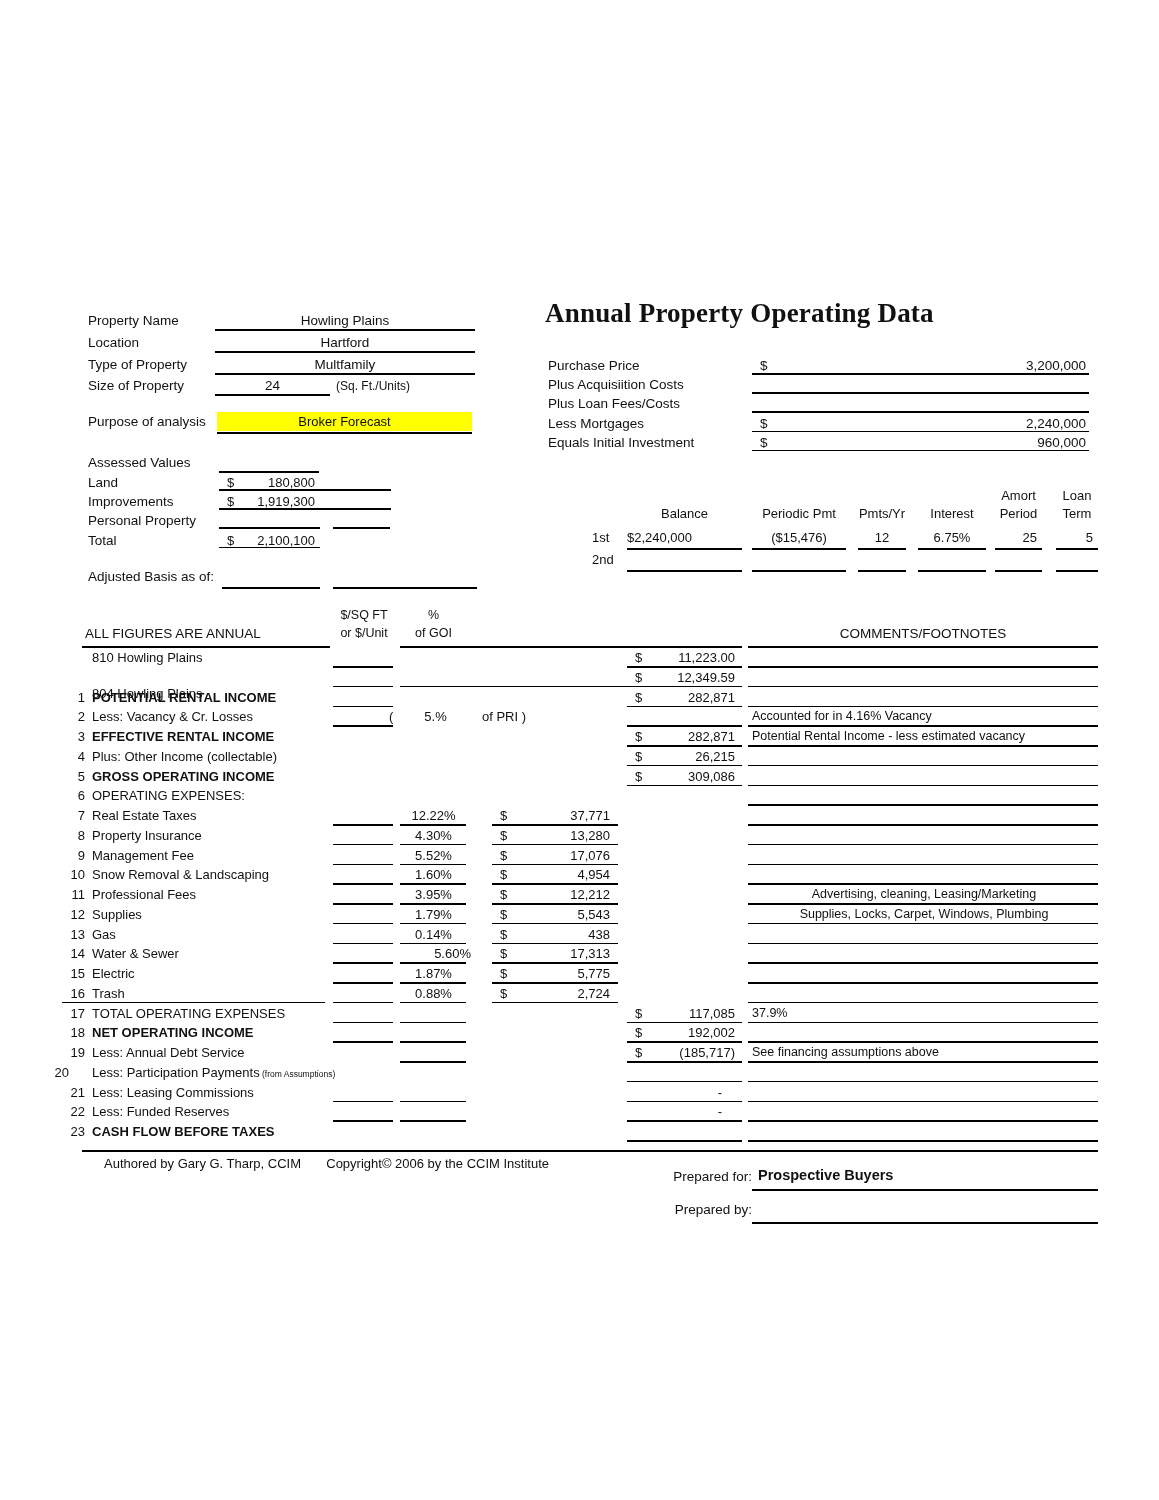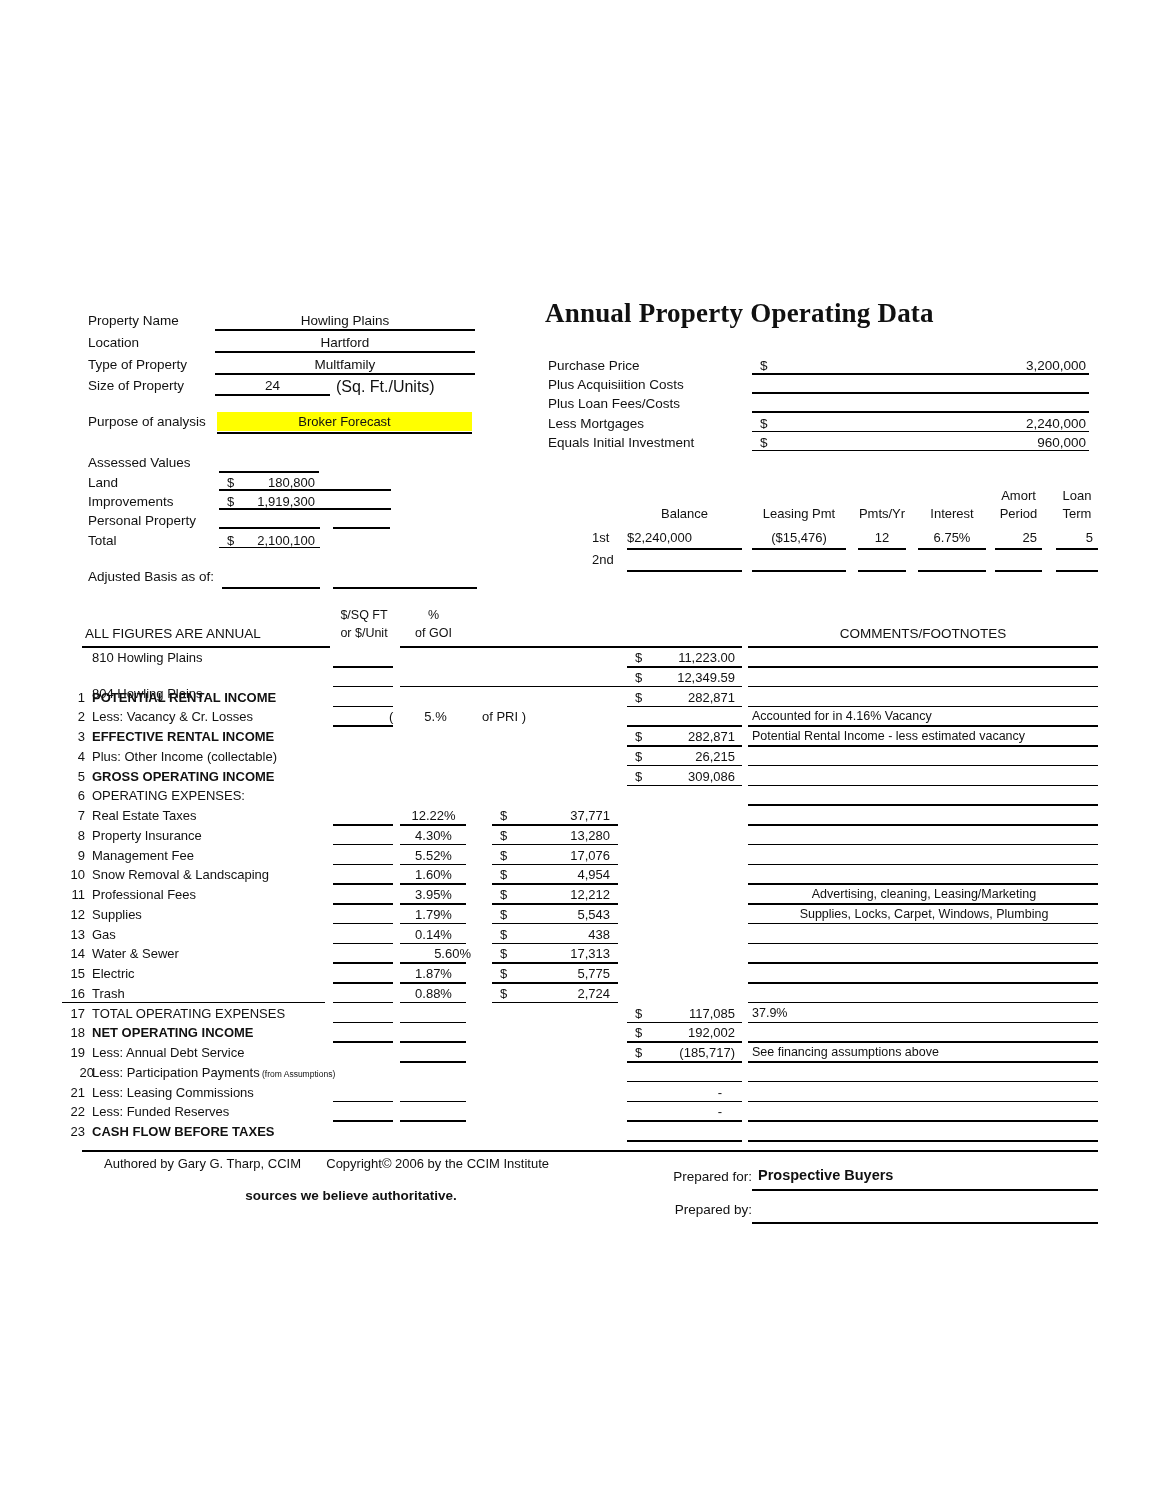--- a/index.html
+++ b/index.html
@@ -259,21 +259,21 @@
         <div style="position: absolute; line-height: 19.5px; white-space: nowrap; left: 58px; top: 0px; width: 27px; text-align: right;">19</div>
         <div style="position: absolute; line-height: 19.5px; white-space: nowrap; left: 92px; top: 0px;">Less: Annual Debt Service</div>
         <div style="position: absolute; line-height: 19.5px; white-space: nowrap; left: 400px; top: 18px; width: 66px; height: 1.7px; background: rgb(0, 0, 0);"></div>
         <div style="position: absolute; line-height: 19.5px; white-space: nowrap; left: 635px; top: 0px;">$</div>
         <div style="position: absolute; line-height: 19.5px; white-space: nowrap; left: 627px; top: 0px; width: 108px; text-align: right;">(185,717)</div>
         <div style="position: absolute; line-height: 19.5px; white-space: nowrap; left: 627px; top: 18px; width: 115px; height: 1.7px; background: rgb(0, 0, 0);"></div>
         <div style="position: absolute; line-height: 19.5px; white-space: nowrap; left: 752px; top: 0px; width: 344px; font-size: 12.5px;">See financing assumptions above</div>
         <div style="position: absolute; line-height: 19.5px; white-space: nowrap; left: 748px; top: 18px; width: 350px; height: 1.7px; background: rgb(0, 0, 0);"></div>
       </div>
       <div style="position: absolute; line-height: 19.5px; white-space: nowrap; left: 0px; top: 1062.75px; width: 1159px; height: 19.75px;">
-        <div style="position: absolute; line-height: 19.5px; white-space: nowrap; left: 67px; top: 0px; width: 27px; text-align: right;">20</div>
+        <div style="position: absolute; line-height: 19.5px; white-space: nowrap; left: 42px; top: 0px; width: 27px; text-align: right;">20</div>
         <div style="position: absolute; line-height: 19.5px; white-space: nowrap; left: 92px; top: 0px;">Less: Participation Payments<span style="font-size: 8.5px;"> (from Assumptions)</span></div>
         <div style="position: absolute; line-height: 19.5px; white-space: nowrap; left: 627px; top: 18px; width: 115px; height: 1.7px; background: rgb(0, 0, 0);"></div>
         <div style="position: absolute; line-height: 19.5px; white-space: nowrap; left: 748px; top: 18px; width: 350px; height: 1.7px; background: rgb(0, 0, 0);"></div>
       </div>
       <div style="position: absolute; line-height: 19.5px; white-space: nowrap; left: 0px; top: 1082.5px; width: 1159px; height: 19.75px;">
         <div style="position: absolute; line-height: 19.5px; white-space: nowrap; left: 58px; top: 0px; width: 27px; text-align: right;">21</div>
         <div style="position: absolute; line-height: 19.5px; white-space: nowrap; left: 92px; top: 0px;">Less: Leasing Commissions</div>
         <div style="position: absolute; line-height: 19.5px; white-space: nowrap; left: 333px; top: 18px; width: 60px; height: 1.7px; background: rgb(0, 0, 0);"></div>
         <div style="position: absolute; line-height: 19.5px; white-space: nowrap; left: 400px; top: 18px; width: 66px; height: 1.7px; background: rgb(0, 0, 0);"></div>
         <div style="position: absolute; line-height: 19.5px; white-space: nowrap; left: 627px; top: 0px; width: 95px; text-align: right;">-</div>
@@ -297,42 +297,41 @@
       </div>
     </div>
 
   <div class="ln" style="left:82px; top:1150px; width:1016px; height:2.2px;"></div>
   <div class="abs nw" style="left:104px; top:1156px;">
     <span>Authored by Gary G. Tharp, CCIM</span>
     <span style="display:inline-block; width:18px;"></span>
     <span>Copyright© 2006 by the CCIM Institute</span>
   </div>
   <div class="abs ctr b f135" style="left:85px; top:1186px; width:532px; line-height:19px;">
-    <div>sources we believe authoritative.</div>
   </div>
   <div class="abs rt f135" style="left:618px; top:1169px; width:134px;">Prepared for:</div>
   <div class="abs b nw" style="left:758px; top:1167px; font-size:14.5px;">Prospective Buyers</div>
   <div class="ln" style="left:752px; top:1189px; width:346px;"></div>
   <div class="abs rt f135" style="left:618px; top:1202px; width:134px;">Prepared by:</div>
   <div class="ln" style="left:752px; top:1222px; width:346px;"></div>
 
 <div style="position: absolute; line-height: 19.5px; white-space: nowrap; left: 0px; top: 0px; width: 0px; height: 0px;">
       <div style="position: absolute; line-height: 19.5px; white-space: nowrap; left: 88px; top: 311px; font-size: 13.5px;">Property Name</div>
       <div style="position: absolute; line-height: 19.5px; white-space: nowrap; left: 215px; top: 311px; width: 260px; text-align: center; font-size: 13.5px;">Howling Plains</div>
       <div style="position: absolute; line-height: 19.5px; white-space: nowrap; left: 215px; top: 329px; width: 260px; height: 1.7px; background: rgb(0, 0, 0);"></div>
       <div style="position: absolute; line-height: 19.5px; white-space: nowrap; left: 88px; top: 333px; font-size: 13.5px;">Location</div>
       <div style="position: absolute; line-height: 19.5px; white-space: nowrap; left: 215px; top: 333px; width: 260px; text-align: center; font-size: 13.5px;">Hartford</div>
       <div style="position: absolute; line-height: 19.5px; white-space: nowrap; left: 215px; top: 351px; width: 260px; height: 1.7px; background: rgb(0, 0, 0);"></div>
       <div style="position: absolute; line-height: 19.5px; white-space: nowrap; left: 88px; top: 355px; font-size: 13.5px;">Type of Property</div>
       <div style="position: absolute; line-height: 19.5px; white-space: nowrap; left: 215px; top: 355px; width: 260px; text-align: center; font-size: 13.5px;">Multfamily</div>
       <div style="position: absolute; line-height: 19.5px; white-space: nowrap; left: 215px; top: 373px; width: 260px; height: 1.7px; background: rgb(0, 0, 0);"></div>
       <div style="position: absolute; line-height: 19.5px; white-space: nowrap; left: 88px; top: 376px; font-size: 13.5px;">Size of Property</div>
       <div style="position: absolute; line-height: 19.5px; white-space: nowrap; left: 215px; top: 376px; width: 115px; text-align: center; font-size: 13.5px;">24</div>
       <div style="position: absolute; line-height: 19.5px; white-space: nowrap; left: 215px; top: 394px; width: 115px; height: 1.7px; background: rgb(0, 0, 0);"></div>
-      <div style="position: absolute; line-height: 19.5px; white-space: nowrap; left: 336px; top: 377px; font-size: 16px;">(Sq. Ft./Units)</div>
+      <div style="position: absolute; line-height: 19.5px; white-space: nowrap; left: 336px; top: 377px; font-size: 12px;">(Sq. Ft./Units)</div>
     </div>
     <div style="position: absolute; line-height: 19.5px; white-space: nowrap; left: 0px; top: 0px; width: 0px; height: 0px;">
       <div style="position: absolute; line-height: 19.5px; white-space: nowrap; left: 548px; top: 356px; font-size: 13.5px;">Purchase Price</div>
       <div style="position: absolute; line-height: 19.5px; white-space: nowrap; left: 760px; top: 356px; font-size: 13.5px;">$</div>
       <div style="position: absolute; line-height: 19.5px; white-space: nowrap; left: 770px; top: 356px; width: 316px; text-align: right; font-size: 13.5px;">3,200,000</div>
       <div style="position: absolute; line-height: 19.5px; white-space: nowrap; left: 752px; top: 373px; width: 337px; height: 1.7px; background: rgb(0, 0, 0);"></div>
       <div style="position: absolute; line-height: 19.5px; white-space: nowrap; left: 548px; top: 375.2px; font-size: 13.5px;">Plus Acquisiition Costs</div>
       <div style="position: absolute; line-height: 19.5px; white-space: nowrap; left: 752px; top: 392.2px; width: 337px; height: 1.7px; background: rgb(0, 0, 0);"></div>
       <div style="position: absolute; line-height: 19.5px; white-space: nowrap; left: 548px; top: 394.4px; font-size: 13.5px;">Plus Loan Fees/Costs</div>
       <div style="position: absolute; line-height: 19.5px; white-space: nowrap; left: 752px; top: 411.4px; width: 337px; height: 1.7px; background: rgb(0, 0, 0);"></div>
@@ -358,21 +357,21 @@
       <div style="position: absolute; line-height: 19.5px; white-space: nowrap; left: 88px; top: 511.4px; font-size: 13.5px;">Personal Property</div>
       <div style="position: absolute; line-height: 19.5px; white-space: nowrap; left: 219px; top: 527.4px; width: 101px; height: 1.7px; background: rgb(0, 0, 0);"></div>
       <div style="position: absolute; line-height: 19.5px; white-space: nowrap; left: 333px; top: 527.4px; width: 57px; height: 1.7px; background: rgb(0, 0, 0);"></div>
       <div style="position: absolute; line-height: 19.5px; white-space: nowrap; left: 88px; top: 530.6px; font-size: 13.5px;">Total</div>
       <div style="position: absolute; line-height: 19.5px; white-space: nowrap; left: 227px; top: 530.6px;">$</div>
       <div style="position: absolute; line-height: 19.5px; white-space: nowrap; left: 231px; top: 530.6px; width: 84px; text-align: right;">2,100,100</div>
       <div style="position: absolute; line-height: 19.5px; white-space: nowrap; left: 219px; top: 546.6px; width: 101px; height: 1.7px; background: rgb(0, 0, 0);"></div>
     </div>
     <div style="position: absolute; line-height: 19.5px; white-space: nowrap; left: 0px; top: 0px; width: 0px; height: 0px;">
       <div style="position: absolute; line-height: 19.5px; white-space: nowrap; left: 627px; top: 504px; width: 115px; text-align: center;">Balance</div>
-      <div style="position: absolute; line-height: 19.5px; white-space: nowrap; left: 752px; top: 504px; width: 94px; text-align: center;">Leasing Pmt</div>
+      <div style="position: absolute; line-height: 19.5px; white-space: nowrap; left: 752px; top: 504px; width: 94px; text-align: center;">Periodic Pmt</div>
       <div style="position: absolute; line-height: 19.5px; white-space: nowrap; left: 858px; top: 504px; width: 48px; text-align: center;">Pmts/Yr</div>
       <div style="position: absolute; line-height: 19.5px; white-space: nowrap; left: 918px; top: 504px; width: 68px; text-align: center;">Interest</div>
       <div style="position: absolute; line-height: 19.5px; white-space: nowrap; left: 995px; top: 486px; width: 47px; text-align: center;">Amort</div>
       <div style="position: absolute; line-height: 19.5px; white-space: nowrap; left: 995px; top: 504px; width: 47px; text-align: center;">Period</div>
       <div style="position: absolute; line-height: 19.5px; white-space: nowrap; left: 1056px; top: 486px; width: 42px; text-align: center;">Loan</div>
       <div style="position: absolute; line-height: 19.5px; white-space: nowrap; left: 1056px; top: 504px; width: 42px; text-align: center;">Term</div>
       <div style="position: absolute; line-height: 19.5px; white-space: nowrap; left: 592px; top: 528px;">1st</div>
       <div style="position: absolute; line-height: 19.5px; white-space: nowrap; left: 627px; top: 528px; width: 115px; text-align: left;">$2,240,000</div>
       <div style="position: absolute; line-height: 19.5px; white-space: nowrap; left: 627px; top: 548px; width: 115px; height: 1.7px; background: rgb(0, 0, 0);"></div>
       <div style="position: absolute; line-height: 19.5px; white-space: nowrap; left: 752px; top: 528px; width: 94px; text-align: center;">($15,476)</div>

